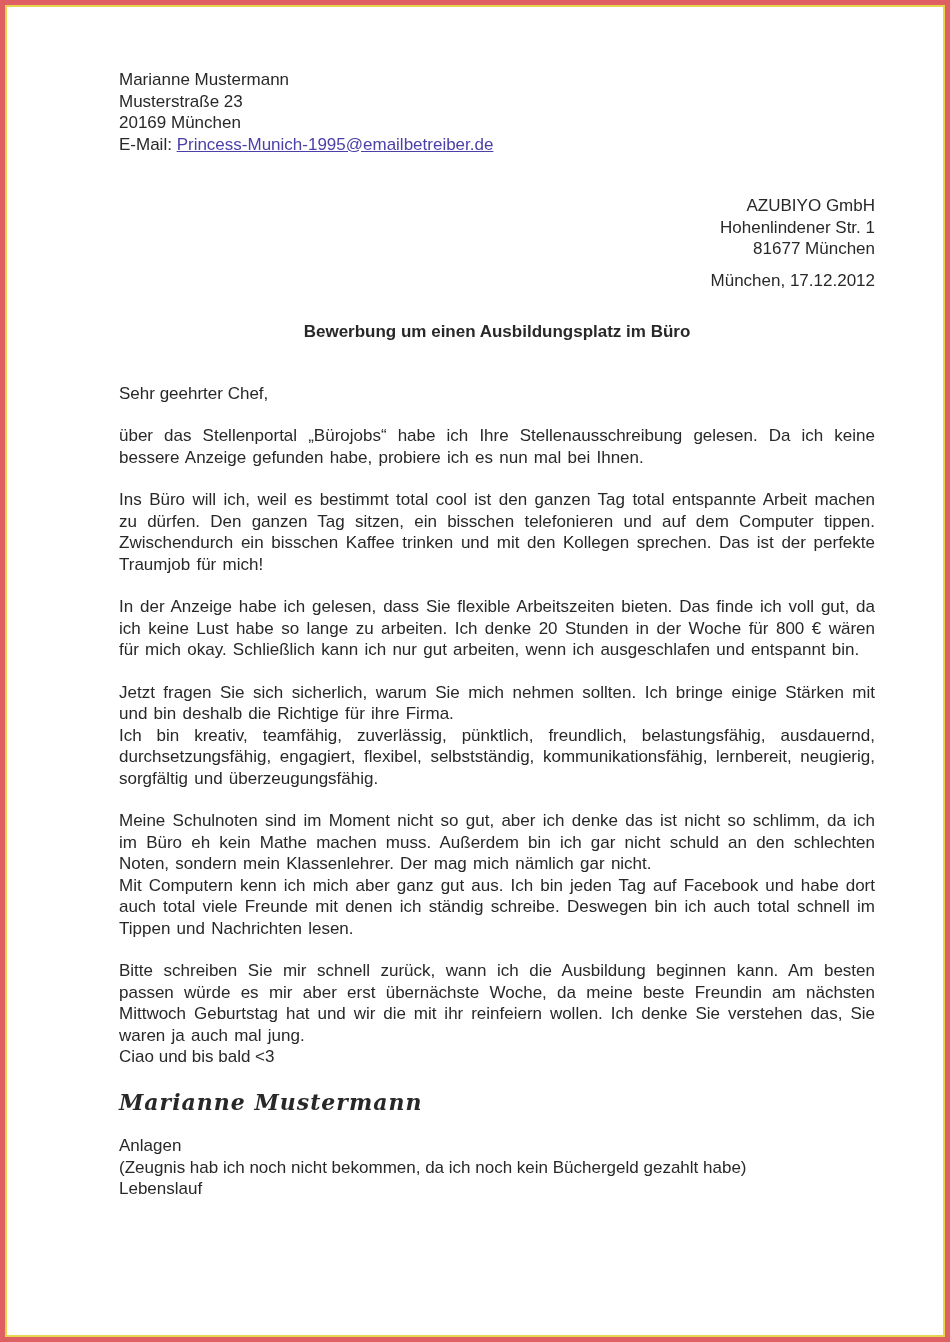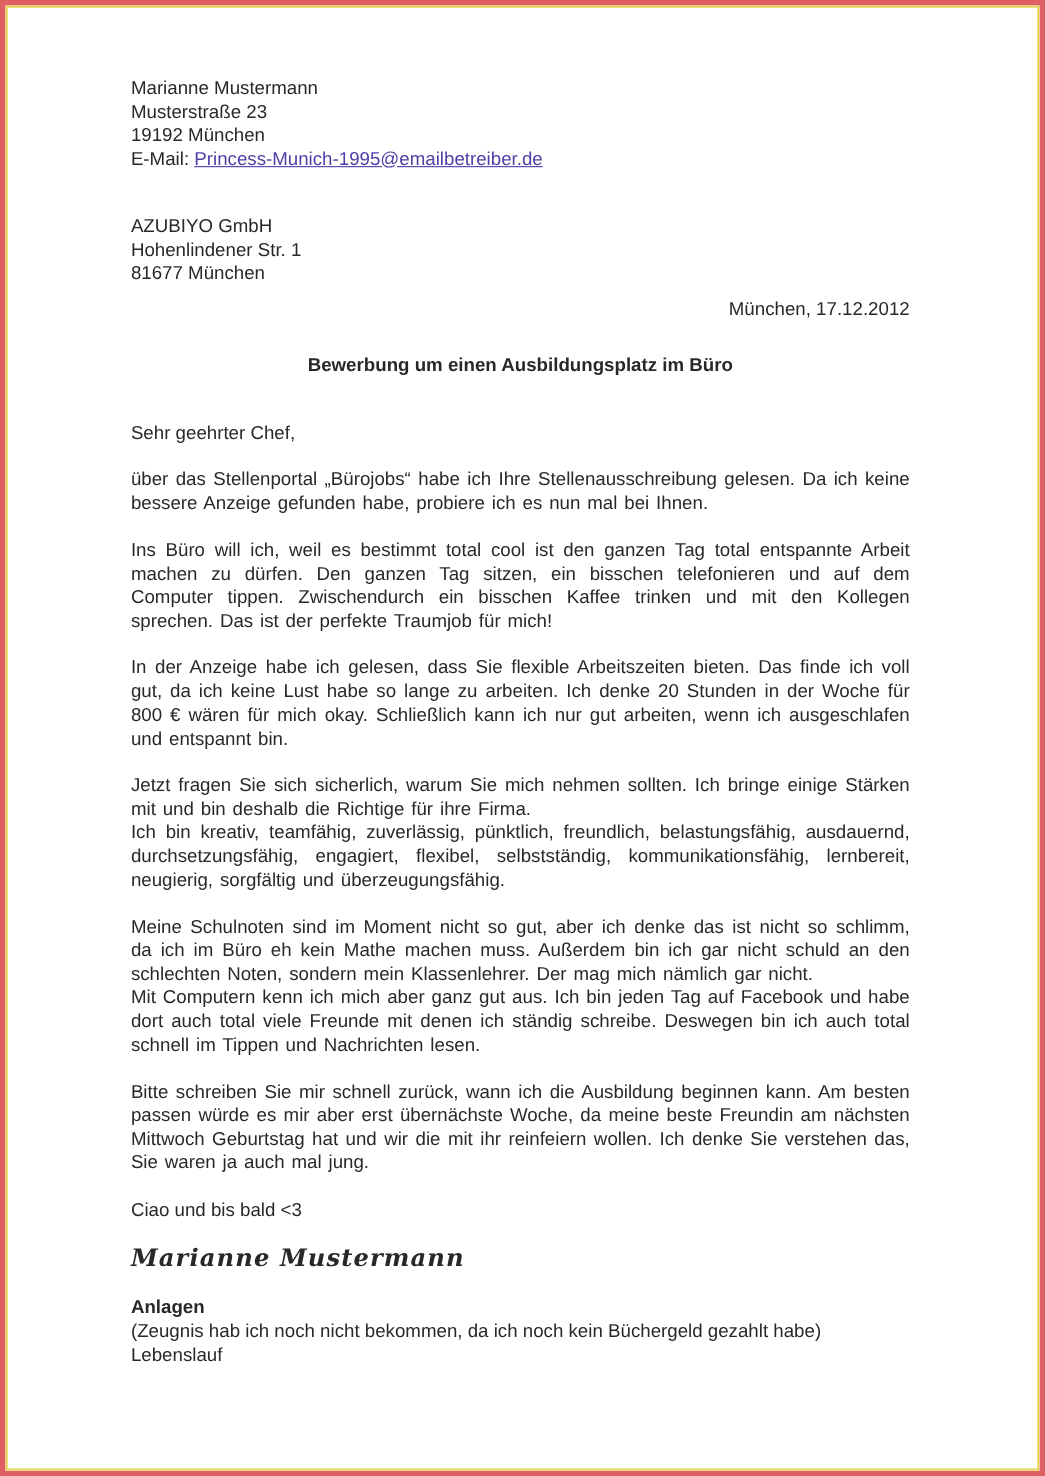--- a/index.html
+++ b/index.html
@@ -21,70 +21,70 @@
     background:#ffffff;
     overflow:hidden;
   }
   .page-inner{
     width:100%;
     height:100%;
     border:2px solid var(--border-inner);
     background:#ffffff;
   }
   .content{
-    padding:62px 116px 0 112px;
+    padding:62px 68px 0 112px;
     font-size:17px;
     line-height:21.5px;
   }
   .address-block div{white-space:nowrap;}
   .sender-block{margin-top:0;}
   .email-line a{
     color:var(--link);
     text-decoration:underline;
     margin-top:44px;
   }
-  .recipient-block{margin-top:40px;}
+  .recipient-block{margin-top:40px;text-align:right;}
   .dateline{
     margin-top:10px;
     text-align:right;
   }
   .subject{
     margin-top:30px;
     text-align:center;
     font-weight:bold;
   }
   .salutation{margin-top:40px;}
   p.body-par{
     margin:21px 0 0 0;
     text-align:justify;
     word-spacing:0.09em;
   }
-  .closing{margin-top:21px;}
+  .closing{}
   .signature{
     margin-top:24px;
     font-family:"DejaVu Serif","Liberation Serif",serif;
     font-style:italic;
     font-weight:600;
     font-size:22px;
     letter-spacing:1px;
   }
   .enclosures{margin-top:22px;}
-  .enclosures-heading{font-weight:bold;}
+  .enclosures-heading{font-weight:normal;}
 </style>
 </head>
 <body>
 
 <div class="page">
   <div class="page-inner">
     <div class="content">
 
       <div class="address-block sender-block">
         <div>Marianne Mustermann</div>
         <div>Musterstraße 23</div>
-        <div>19192 München</div>
+        <div>20169 München</div>
         <div class="email-line"><span>E-Mail: </span><a href="#">Princess-Munich-1995@emailbetreiber.de</a></div>
       </div>
 
       <div class="address-block recipient-block">
         <div>AZUBIYO GmbH</div>
         <div>Hohenlindener Str. 1</div>
         <div>81677 München</div>
       </div>
 
       <div class="dateline">München, 17.12.2012</div>

